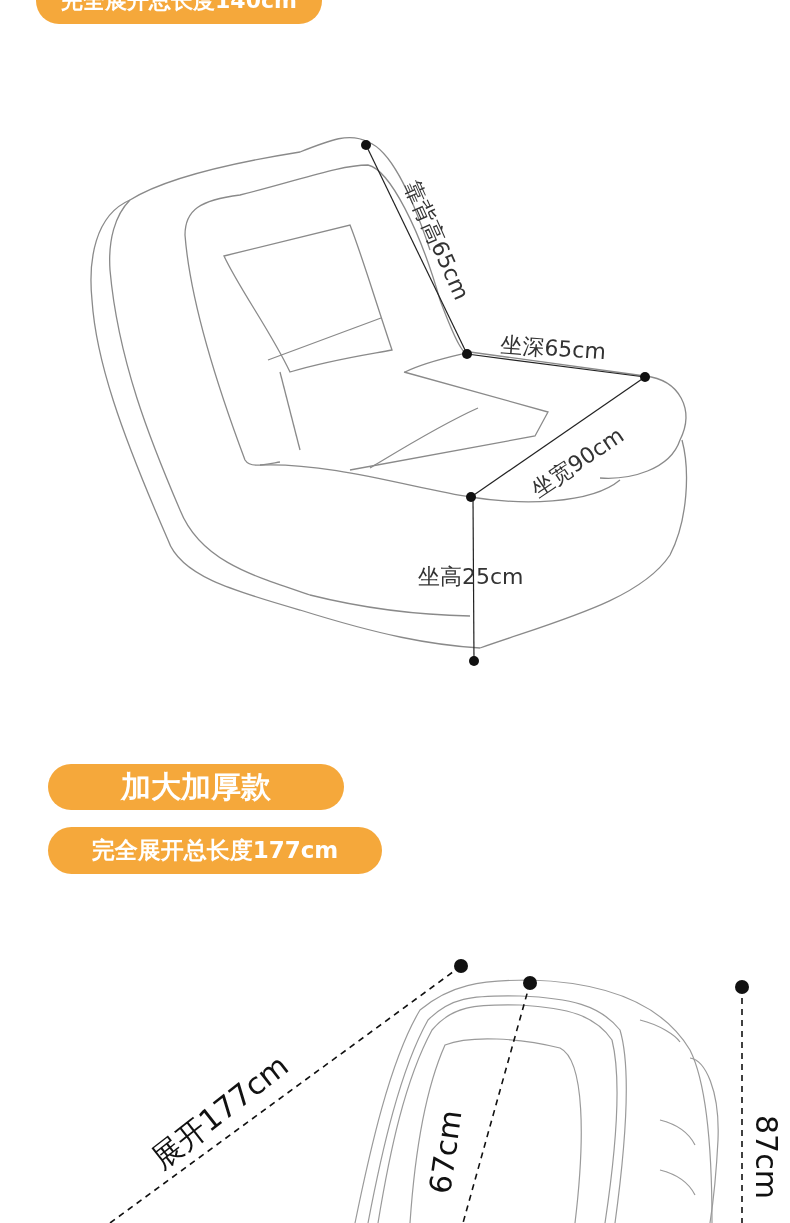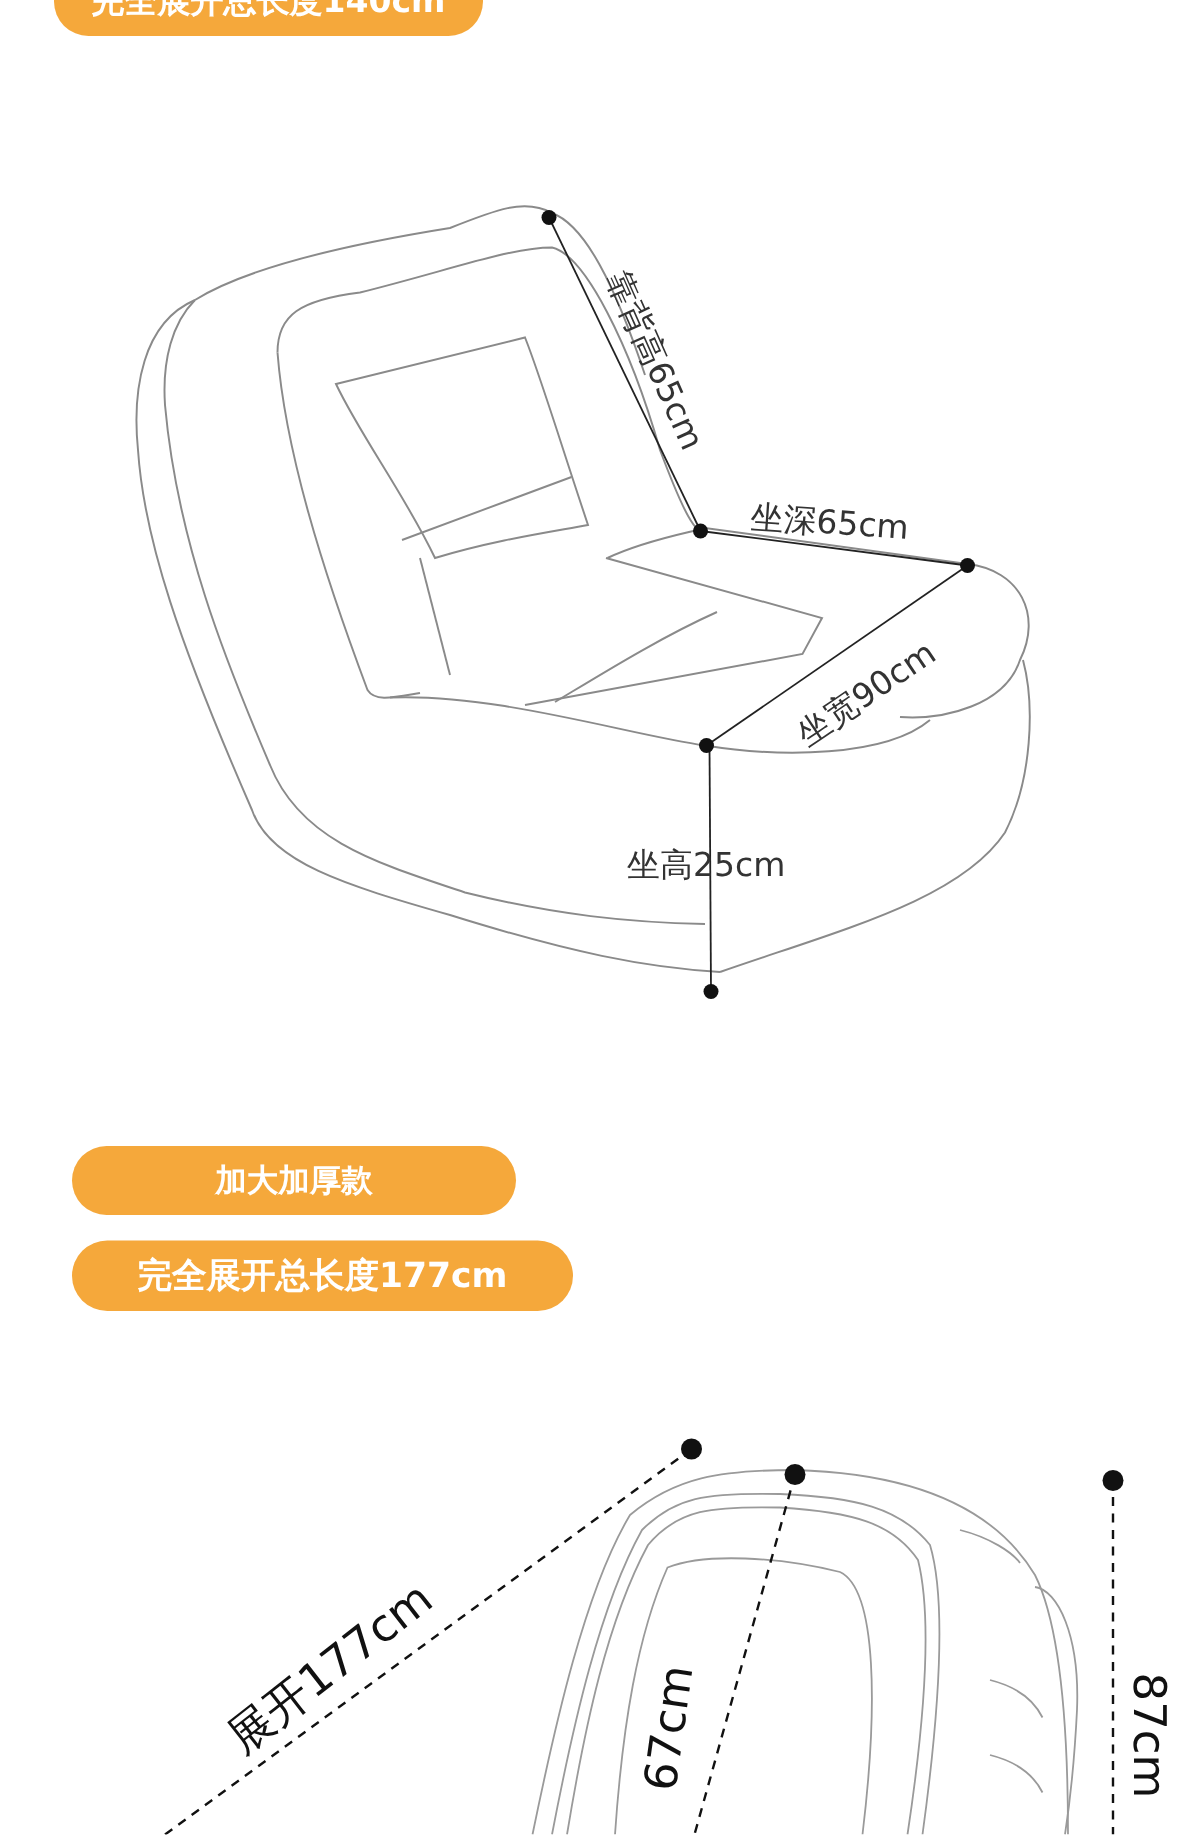--- a/index.html
+++ b/index.html
@@ -3,21 +3,21 @@
 <meta charset="utf-8">
 <style>
   html, body { margin:0; padding:0; background:#ffffff; }
   body { width:790px; height:1223px; position:relative; overflow:hidden; font-family:"DejaVu Sans", sans-serif; }
   .pill {
     position:absolute; background:#f5a83b; color:#ffffff; border-radius:24px;
     display:flex; align-items:center; justify-content:center; font-weight:bold;
     white-space:nowrap;
   }
   #pill-top { left:36px; top:-22px; width:286px; height:46px; font-size:22px; }
-  #pill-model { left:48px; top:764px; width:296px; height:46px; font-size:21px; }
+  #pill-model { left:48px; top:764px; width:296px; height:46px; font-size:30px; }
   #pill-len { left:48px; top:827px; width:334px; height:47px; font-size:23px; }
   svg { position:absolute; left:0; top:0; }
   .lbl { font-family:"DejaVu Sans", sans-serif; fill:#333; }
   .lbl2 { font-family:"DejaVu Sans", sans-serif; fill:#111; }
 </style>
 </head>
 <body>
 
 <div id="pill-top" class="pill">
   <span>完全展开总长度140cm</span>

